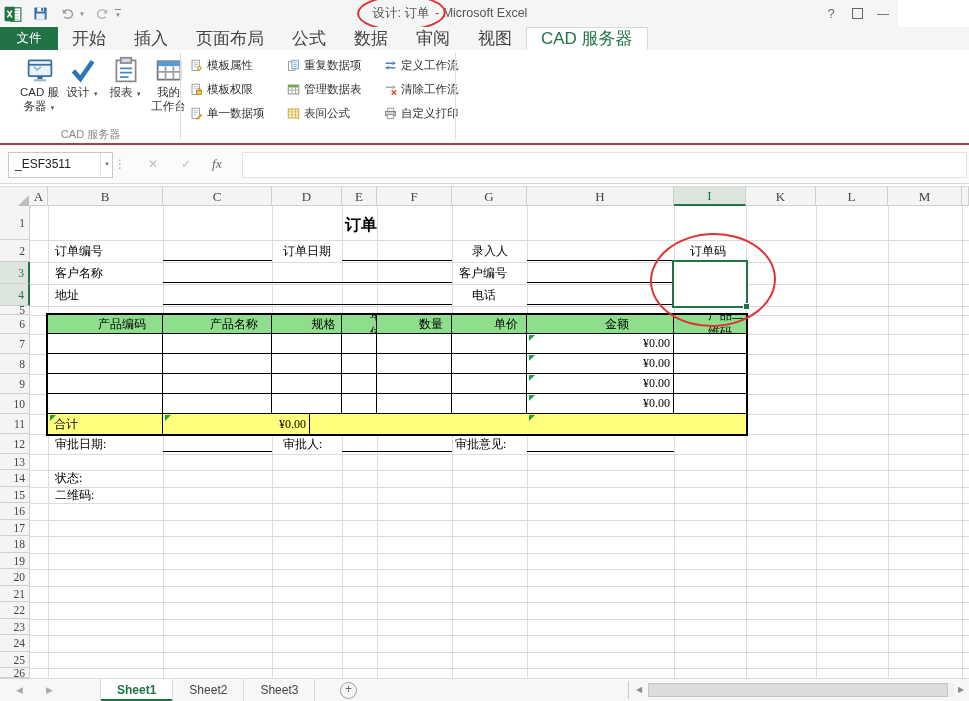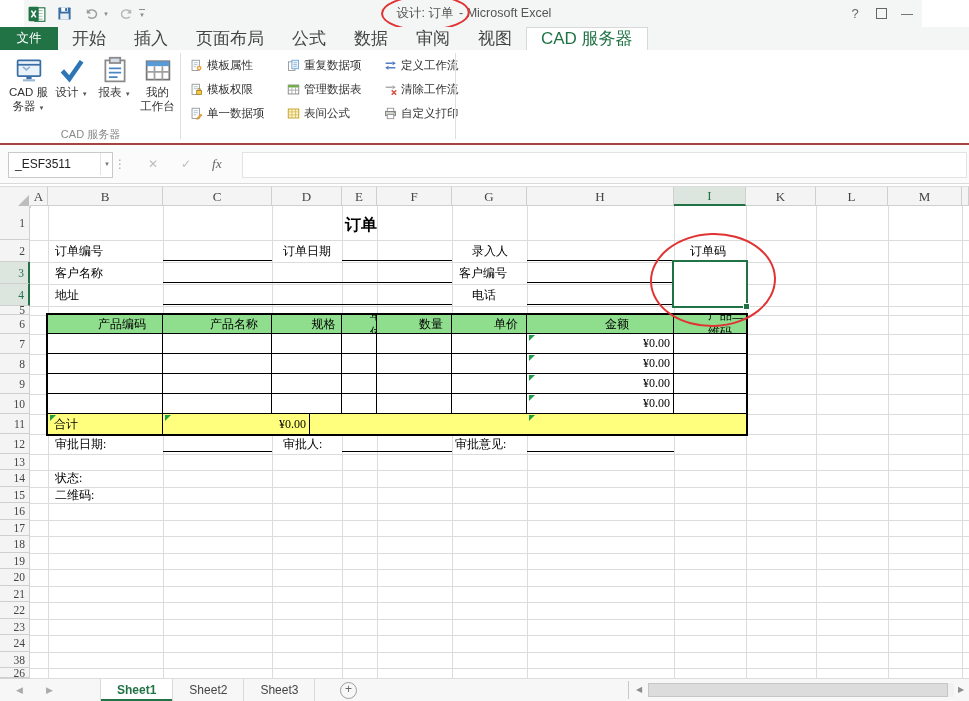--- a/index.html
+++ b/index.html
@@ -1,20 +1,20 @@
 <!DOCTYPE html>
 <html><head>
 <meta charset="utf-8">
 <style>
   html,body{margin:0;padding:0;background:#fff;}
   body{font-family:"Liberation Sans","DejaVu Sans",sans-serif;}
   #app{position:relative;width:969px;height:701px;background:#fff;overflow:hidden;font-size:12px;color:#333;}
 
   
-  #titlebar{position:absolute;left:0;top:0;width:898px;height:27px;background:#F4F5F5;margin-left:24px;}
+  #titlebar{position:absolute;left:0;top:0;width:898px;height:27px;background:#F4F5F5;}
   #qat{position:absolute;left:4px;top:3px;display:flex;align-items:center;gap:9px;height:21px;}
   .qicon{display:inline-flex;align-items:center;justify-content:center;width:18px;height:18px;}
   .qcaret{font-size:6px;color:#8A8A8A;margin-left:-6px;}
   #title{position:absolute;left:0;top:0;width:100%;height:27px;line-height:27px;text-align:center;color:#555;font-size:12.5px;}
   #title-hl-wrap{position:relative;display:inline-block;padding:0 2px;}
   #title-ellipse{position:absolute;left:-14px;right:-14px;top:-5px;bottom:-4px;border:2px solid #E03434;border-radius:50%;pointer-events:none;transform:rotate(-1deg);}
   #wincontrols{position:absolute;right:2px;top:2px;height:23px;display:flex;align-items:center;}
   .winbtn{width:26px;height:22px;display:flex;align-items:center;justify-content:center;color:#666;font-size:13px;}
   .maxglyph{width:9px;height:9px;border:1px solid #666;display:inline-block;}
   .minglyph{font-size:12px;color:#666;}
@@ -24,21 +24,21 @@
   #file-tab{width:58px;height:23px;background:#217346;color:#fff;text-align:center;line-height:23px;font-size:12.5px;}
   #tabs{display:flex;height:23px;}
   .rtab{padding:0 14px;height:23px;line-height:23px;color:#444;font-size:17px;white-space:nowrap;}
   .rtab.active{background:#fff;color:#217346;border:1px solid #D8D8D8;border-bottom:none;line-height:21px;}
 
   
   #ribbon{position:absolute;left:0;top:50px;width:969px;height:93px;background:#fff;}
   .gsep{position:absolute;top:3px;height:86px;width:1px;background:#DEDEDE;}
   .glabel{position:absolute;bottom:0;left:0;right:0;text-align:center;font-size:11px;color:#8A8A8A;}
   #group1{position:absolute;left:2px;top:0;width:177px;height:92px;}
-  #bigbtns{position:absolute;left:5px;top:1px;display:flex;}
+  #bigbtns{position:absolute;left:16px;top:1px;display:flex;}
   .bigbtn{width:43px;height:76px;display:flex;flex-direction:column;align-items:center;padding-top:3px;}
   .bicon{height:31px;display:flex;align-items:center;justify-content:center;}
   .blabel{font-size:11.5px;color:#333;line-height:14px;text-align:center;white-space:nowrap;}
   .barrow{font-size:6px;color:#555;}
   #group2{position:absolute;left:183px;top:0;width:271px;height:92px;}
   #smallbtns{position:absolute;left:2px;top:3px;height:74px;display:flex;flex-direction:column;flex-wrap:wrap;align-content:flex-start;}
   .smallbtn{height:24px;display:flex;align-items:center;gap:4px;padding:0 4px;font-size:11.5px;color:#333;width:89px;white-space:nowrap;}
   .smallbtn .sicon{display:inline-flex;width:14px;height:14px;align-items:center;justify-content:center;}
   #redline{position:absolute;left:0;top:143px;width:969px;height:2px;background:#A84343;}
 
@@ -424,21 +424,21 @@
     <div class="rowhdr" style="top: 487px; height: 16px;">15</div>
     <div class="rowhdr" style="top: 503px; height: 17px;">16</div>
     <div class="rowhdr" style="top: 520px; height: 16px;">17</div>
     <div class="rowhdr" style="top: 536px; height: 17px;">18</div>
     <div class="rowhdr" style="top: 553px; height: 16px;">19</div>
     <div class="rowhdr" style="top: 569px; height: 17px;">20</div>
     <div class="rowhdr" style="top: 586px; height: 16px;">21</div>
     <div class="rowhdr" style="top: 602px; height: 17px;">22</div>
     <div class="rowhdr" style="top: 619px; height: 16px;">23</div>
     <div class="rowhdr" style="top: 635px; height: 17px;">24</div>
-    <div class="rowhdr" style="top: 652px; height: 16px;">38</div>
+    <div class="rowhdr" style="top: 652px; height: 16px;">25</div>
     <div class="rowhdr" style="top: 668px; height: 10px;">26</div>
     <div class="vline" style="left: 48px; top: 206px; height: 472px;"></div>
     <div class="vline" style="left: 163px; top: 206px; height: 472px;"></div>
     <div class="vline" style="left: 272px; top: 206px; height: 472px;"></div>
     <div class="vline" style="left: 342px; top: 206px; height: 472px;"></div>
     <div class="vline" style="left: 377px; top: 206px; height: 472px;"></div>
     <div class="vline" style="left: 452px; top: 206px; height: 472px;"></div>
     <div class="vline" style="left: 527px; top: 206px; height: 472px;"></div>
     <div class="vline" style="left: 674px; top: 206px; height: 472px;"></div>
     <div class="vline" style="left: 746px; top: 206px; height: 472px;"></div>

